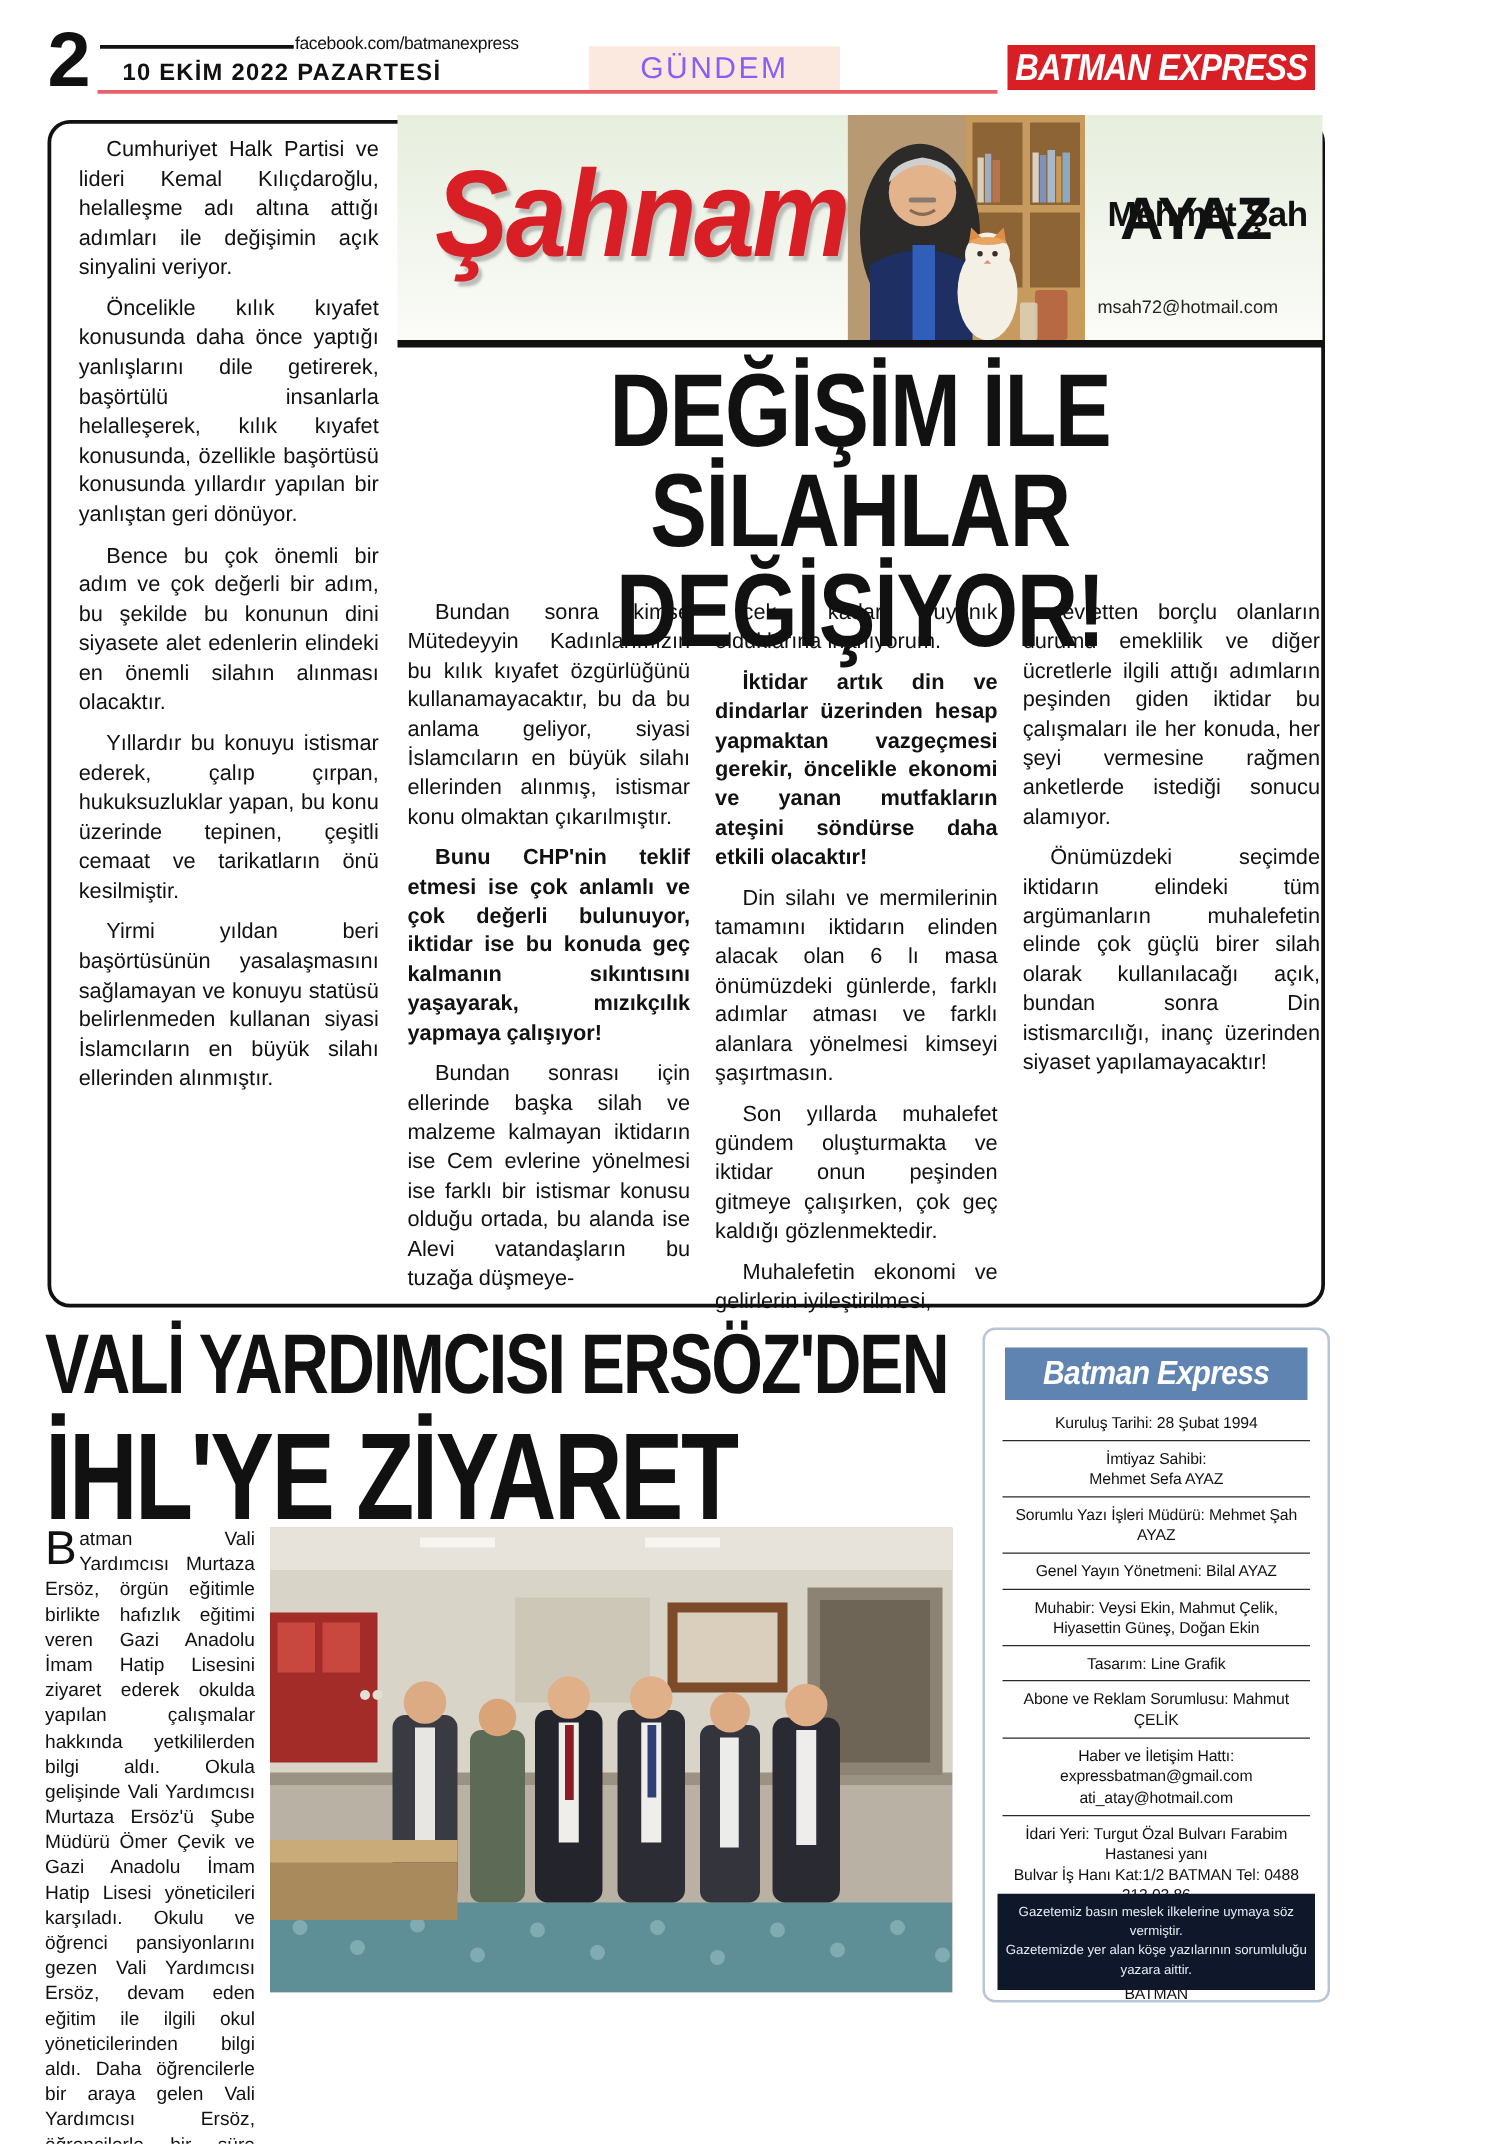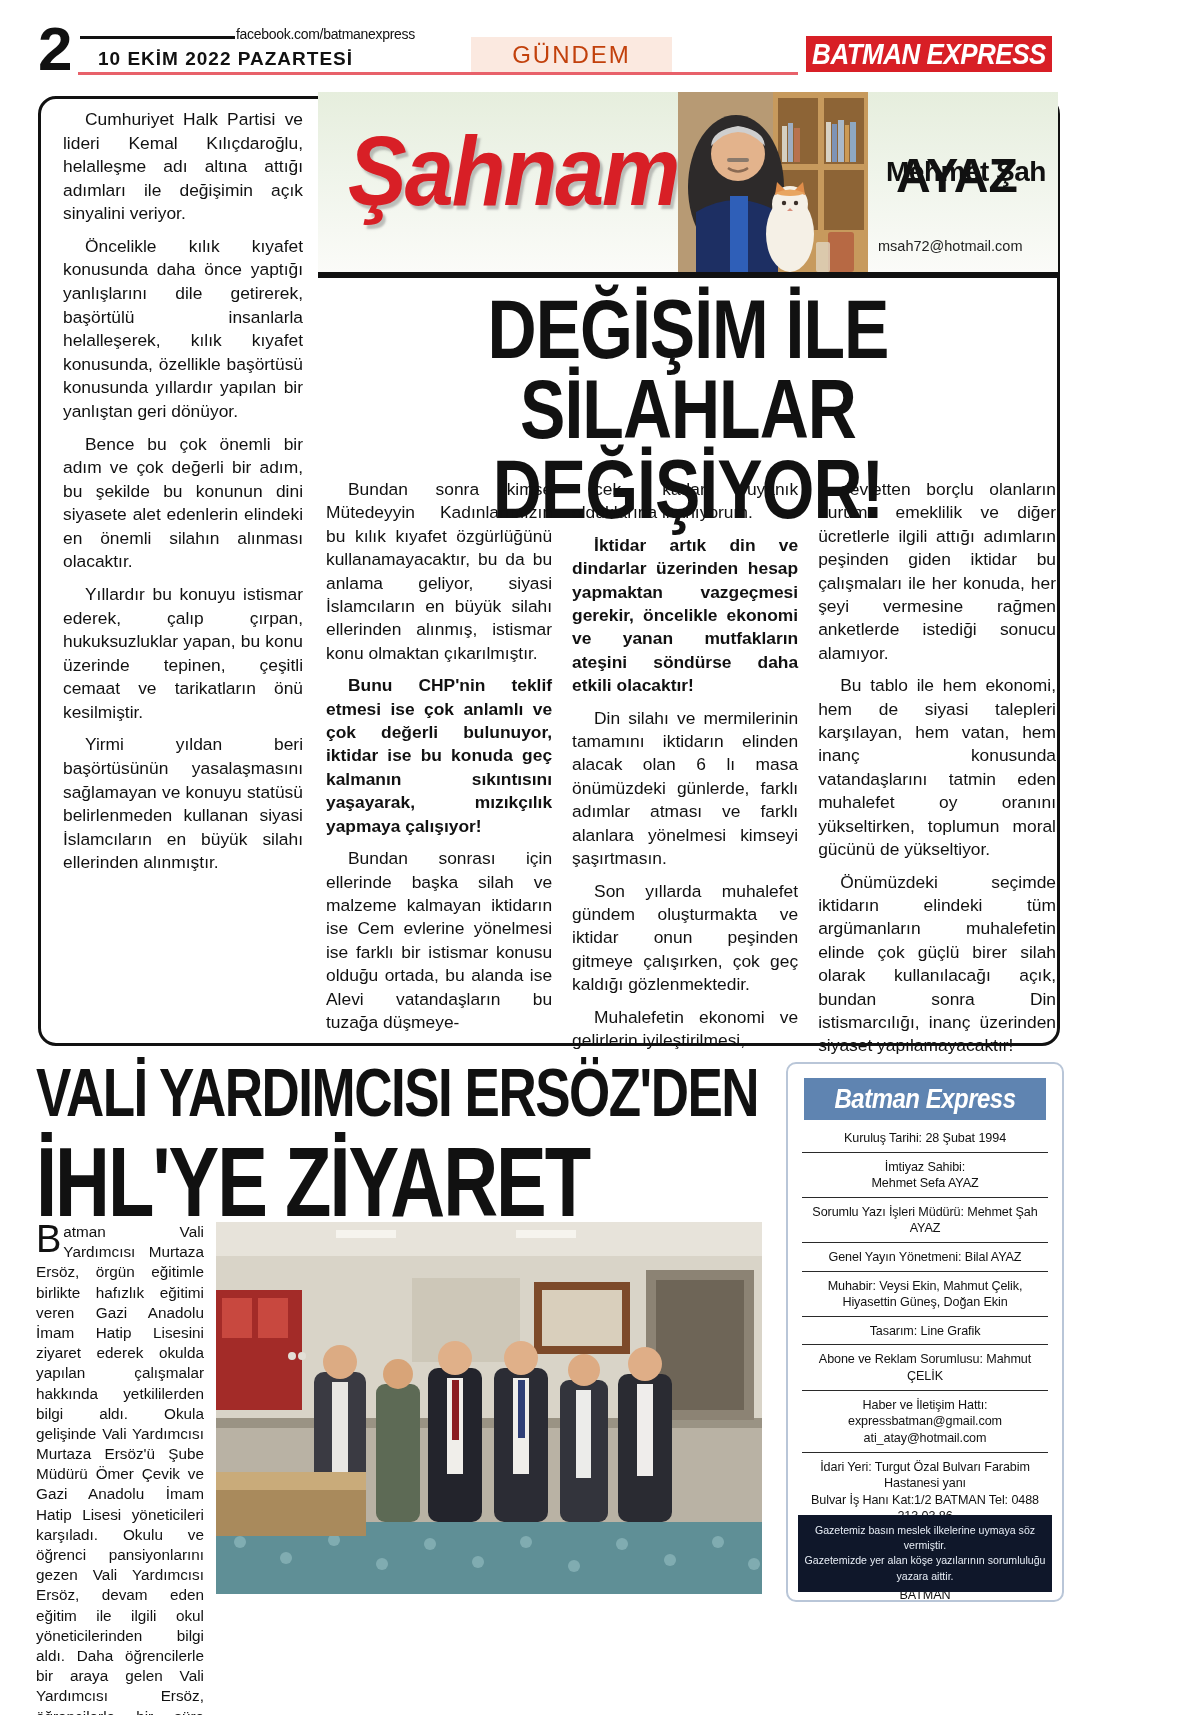--- a/index.html
+++ b/index.html
@@ -37,21 +37,21 @@
   .red-rule{
     position:absolute; left:78px; top:72px; width:720px; height:3px;
     background:#e8616a;
   }
   .section-tab{
     position:absolute; left:471px; top:37px; width:201px; height:35px;
     background:#fbe9e0;
     display:flex; align-items:center; justify-content:center;
   }
   .section-tab span{
-    font-size:24px; letter-spacing:2px; color:#c2410c;
+    font-size:24px; letter-spacing:2px; color:#8b5cf6;
   }
   .masthead-logo{
     position:absolute; left:806px; top:36px; width:246px; height:36px;
     background:#d81f26;
     display:flex; align-items:center; justify-content:center;
   }
   .masthead-logo span{
     color:#fff; font-size:26px; font-weight:bold; font-style:italic;
     letter-spacing:-0.5px; transform:scaleY(1.15);
   }
@@ -283,21 +283,20 @@
     </div>
   <div class="body-col" id="bcol2">
       <p>cek kadar uyanık olduklarına inanıyorum.</p>
       <p class="bold">İktidar artık din ve dindarlar üzerinden hesap yapmaktan vazgeçmesi gerekir, öncelikle ekonomi ve yanan mutfakların ateşini söndürse daha etkili olacaktır!</p>
       <p>Din silahı ve mermilerinin tamamını iktidarın elinden alacak olan 6 lı masa önümüzdeki günlerde, farklı adımlar atması ve farklı alanlara yönelmesi kimseyi şaşırtmasın.</p>
       <p>Son yıllarda muhalefet gündem oluşturmakta ve iktidar onun peşinden gitmeye çalışırken, çok geç kaldığı gözlenmektedir.</p>
       <p>Muhalefetin ekonomi ve gelirlerin iyileştirilmesi,</p>
     </div>
   <div class="body-col wide" id="bcol3">
       <p>devletten borçlu olanların durumu emeklilik ve diğer ücretlerle ilgili attığı adımların peşinden giden iktidar bu çalışmaları ile her konuda, her şeyi vermesine rağmen anketlerde istediği sonucu alamıyor.</p>
-      <p>Bu tablo ile hem ekonomi, hem de siyasi talepleri karşılayan, hem vatan, hem inanç konusunda vatandaşlarını tatmin eden muhalefet oy oranını yükseltirken, toplumun moral gücünü de yükseltiyor.</p>
       <p>Önümüzdeki seçimde iktidarın elindeki tüm argümanların muhalefetin elinde çok güçlü birer silah olarak kullanılacağı açık, bundan sonra Din istismarcılığı, inanç üzerinden siyaset yapılamayacaktır!</p>
     </div>
 </div>
 
 <div class="bottom-headline">
   <span class="bh-line1">VALİ YARDIMCISI ERSÖZ'DEN</span>
   <span class="bh-line2">İHL'YE ZİYARET</span>
 </div>
 
 <div class="bottom-text">

